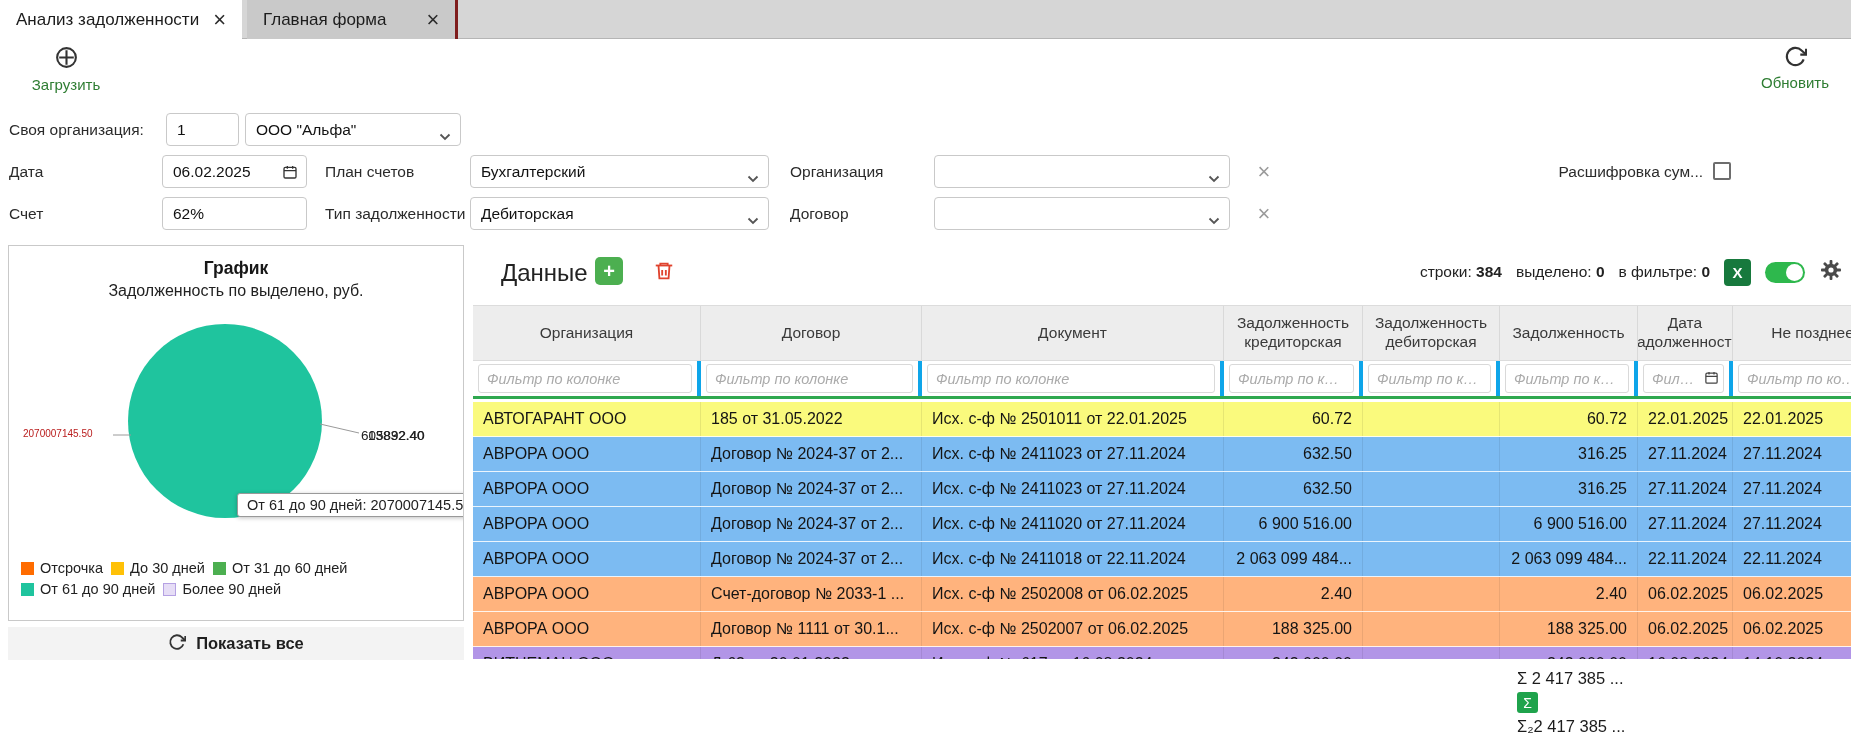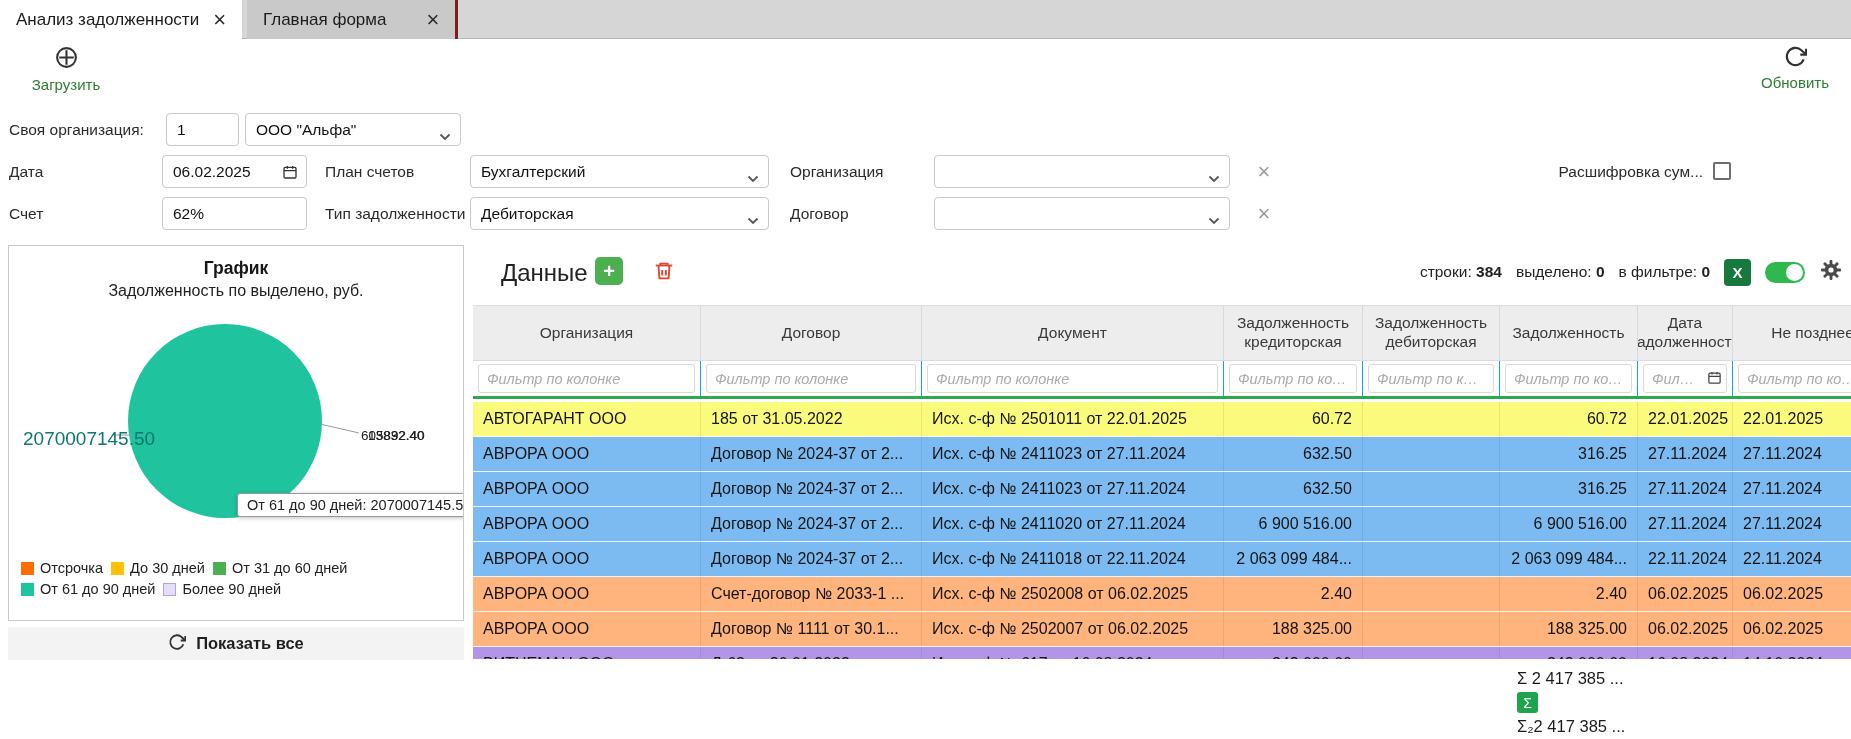--- a/index.html
+++ b/index.html
@@ -26,21 +26,21 @@
   .sel{position:absolute;height:33px;border:1px solid #c9c9c9;border-radius:4px;background:#fff;display:flex;align-items:center;padding:0 28px 0 10px;font-size:15.5px;color:#111;cursor:pointer;}
   .sel .chev{position:absolute;right:9px;top:13px;}
   .clearx{position:absolute;width:24px;height:33px;font-size:22px;color:#9b9b9b;display:flex;align-items:center;justify-content:center;cursor:pointer;}
   .checkbox{position:absolute;width:18px;height:18px;border:2px solid #6d6d6d;border-radius:2px;background:#fff;cursor:pointer;}
 
   
   .chart-panel{position:absolute;left:8px;top:245px;width:456px;height:376px;border:1px solid #c9c9c9;background:#fff;overflow:hidden;}
   .chart-title{position:absolute;top:12px;width:100%;text-align:center;font-size:17.5px;font-weight:bold;color:#171717;}
   .chart-sub{position:absolute;top:36px;width:100%;text-align:center;font-size:16px;color:#222;}
   .pie-svg{position:absolute;left:0;top:60px;}
-  .pie-lbl{position:absolute;font-size:19px;color:#0f766e;white-space:nowrap;}
+  .pie-lbl{position:absolute;font-size:10px;color:#b91c1c;white-space:nowrap;}
   .pie-right{position:absolute;left:352px;top:182px;height:16px;}
   .pie-right span{position:absolute;top:0;font-size:13.5px;color:#222;white-space:nowrap;}
   .tooltip{position:absolute;left:228px;top:247px;background:#fff;border:1px solid #999;border-radius:3px;padding:3px 9px;font-size:14.5px;color:#222;box-shadow:0 1px 4px rgba(0,0,0,.25);white-space:nowrap;}
   .legend{position:absolute;left:12px;top:314px;display:flex;flex-direction:column;gap:5px;}
   .lrow{display:flex;gap:8px;}
   .litem{display:flex;align-items:center;gap:6px;font-size:14.5px;color:#222;}
   .lsq{width:13px;height:13px;display:inline-block;}
   .lg0{background:#ff6c00;} .lg1{background:#ffc107;} .lg2{background:#4caf50;} .lg3{background:#1fc49e;} .lg4{background:#e6ddf6;border:1px solid #b5a1e3;}
   .showall{position:absolute;left:8px;top:627px;width:456px;height:33px;background:#f3f3f3;display:flex;align-items:center;justify-content:center;gap:10px;font-size:16.5px;font-weight:600;color:#1f1f1f;cursor:pointer;}
 
@@ -52,21 +52,21 @@
   .rightcluster{position:absolute;right:8px;top:0;height:48px;display:flex;align-items:center;gap:14px;}
   .stats{display:flex;gap:14px;font-size:15.5px;color:#222;}
   .excelbtn{width:27px;height:27px;background:#17793d;border-radius:4px;color:#fff;font-weight:bold;font-size:15px;display:flex;align-items:center;justify-content:center;cursor:pointer;}
   .toggle{width:40px;height:21px;background:#2eb84d;border-radius:11px;position:relative;cursor:pointer;}
   .toggle .knob{position:absolute;right:2px;top:2px;width:17px;height:17px;background:#fff;border-radius:50%;}
   .gearbtn{cursor:pointer;display:flex;align-items:center;}
   .tgrid{display:grid;grid-template-columns:228px 221px 302px 139px 137px 138px 95px 160px;width:1420px;}
   .theadrow{position:absolute;left:0;top:57px;background:#ededed;border-top:1px solid #dcdcdc;border-bottom:1px solid #dcdcdc;}
   .th{height:54px;display:flex;align-items:center;justify-content:center;text-align:center;font-size:15.5px;color:#3a3a3a;border-right:1px solid #d9d9d9;padding:0 6px;line-height:1.2;overflow:hidden;}
   .filterrow{position:absolute;left:0;top:113px;background:#fff;}
-  .fcell{height:38px;padding:3px 5px;position:relative;border-right:1px solid #0ea5e9;}
+  .fcell{height:38px;padding:3px 5px;position:relative;border-right:4px solid #0ea5e9;}
   .fcell input{width:100%;height:29px;border:1px solid #d9d9d9;border-radius:3px;padding:0 8px;font-size:14.5px;font-family:inherit;color:#333;overflow:hidden;text-overflow:ellipsis;}
   .fcell input::placeholder{color:#ababab;font-style:italic;}
   .fcell.withcal input{padding-right:26px;}
   .fcell .fcal{position:absolute;right:10px;top:9px;background:#fff;}
   .greenline{position:absolute;left:0;top:148px;width:1378px;height:3px;background:#2fa84f;}
   .rows{position:absolute;left:0;top:154px;width:1420px;height:257px;overflow:hidden;}
   .trow{border-bottom:1px solid rgba(255,255,255,.85);}
   .td{height:34px;line-height:34px;padding:0 10px;font-size:16px;color:#141414;white-space:nowrap;overflow:hidden;border-right:1px solid rgba(0,0,0,.08);}
   .td.num{text-align:right;}
   .row-yellow{background:#fafa7d;} .row-blue{background:#7cbbf2;} .row-orange{background:#ffb37d;} .row-purple{background:#b295e7;}

